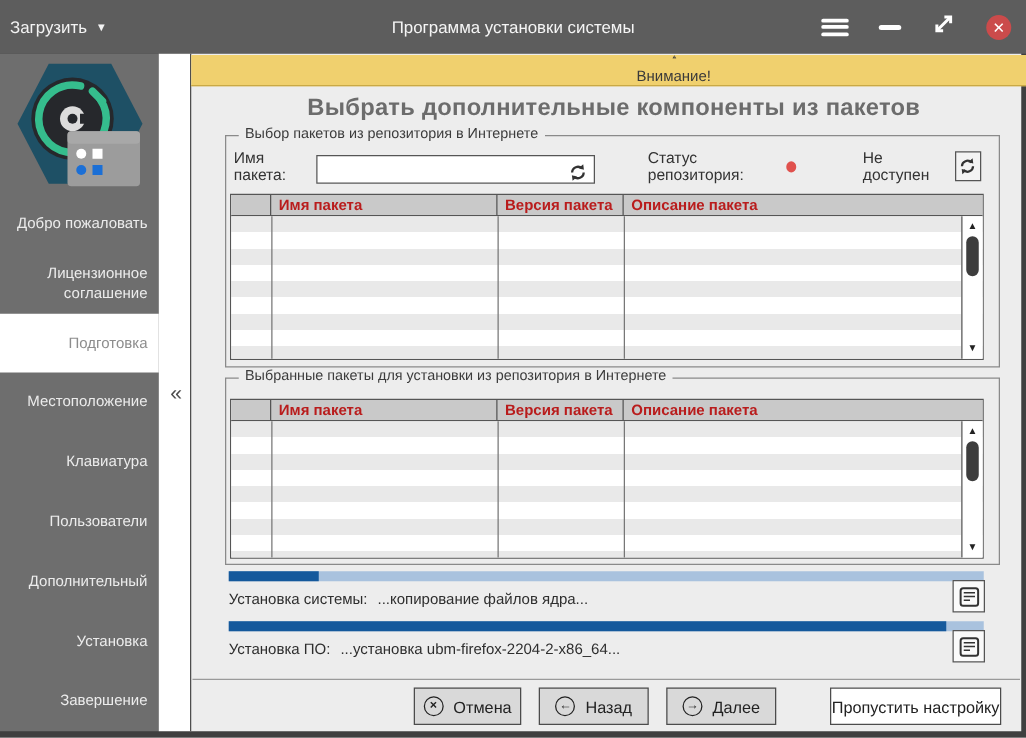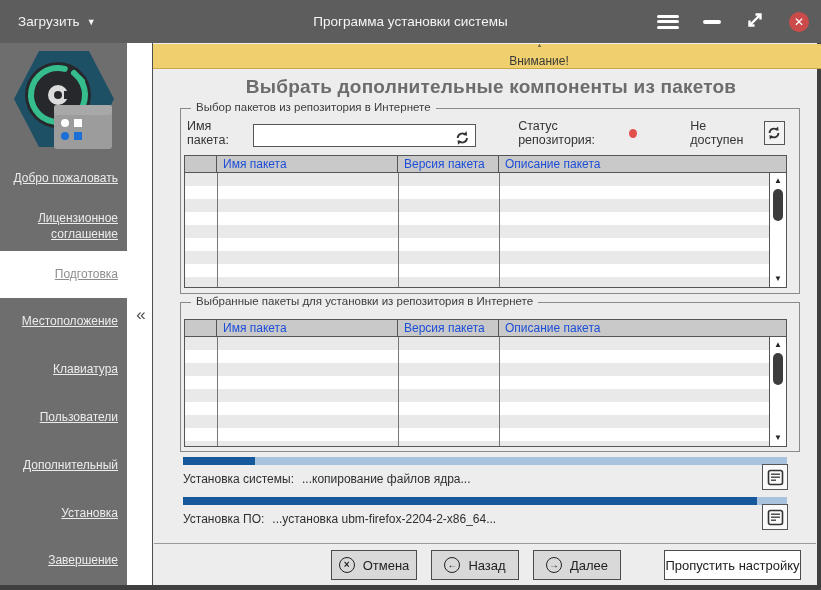--- a/index.html
+++ b/index.html
@@ -3,34 +3,34 @@
 <meta charset="utf-8">
 <style>
   * { margin:0; padding:0; box-sizing:border-box; }
   html,body { width:821px; height:590px; }
   body { font-family:"Liberation Sans","DejaVu Sans",sans-serif; background:#3f3f3f; position:relative; overflow:hidden; }
 
   .window { position:absolute; inset:0; background:#3f3f3f; }
 
   
   .titlebar { position:absolute; left:0; top:0; width:821px; height:43px; background:#5d5d5d; display:flex; align-items:center; }
-  .load-btn { position:absolute; left:18px; top:0; height:43px; display:flex; align-items:center; gap:7px; color:#f3f3f3; font-size:13.5px; cursor:default; }
+  .load-btn { position:absolute; left:8px; top:0; height:43px; display:flex; align-items:center; gap:7px; color:#f3f3f3; font-size:13.5px; cursor:default; }
   .load-btn .caret { font-size:9px; color:#f3f3f3; }
   .win-title { position:absolute; left:0; right:0; text-align:center; color:#f5f5f5; font-size:13.5px; }
   .tb-icons { position:absolute; right:12px; top:0; height:43px; display:flex; align-items:center; gap:24px; }
   .burger { width:22px; height:14px; display:flex; flex-direction:column; justify-content:space-between; }
   .burger span { display:block; height:3px; background:#fff; border-radius:2px; }
   .min-bar { width:18px; height:4px; background:#fff; border-radius:2px; }
   .close-btn { width:20px; height:20px; border-radius:50%; background:#cb4b4b; color:#fff; display:flex; align-items:center; justify-content:center; font-size:12px; font-weight:bold; }
 
   
   .sidebar { position:absolute; left:0; top:43px; width:127px; height:542px; background:#6e6e6e; }
   .logo-wrap { position:absolute; left:8px; top:2px; width:112px; height:110px; }
   .side-items { position:absolute; left:0; top:112px; width:127px; bottom:0; display:flex; flex-direction:column; }
-  .side-item { flex:1 1 0; display:flex; align-items:center; justify-content:flex-end; text-align:right; padding:0 9px; color:#ececec; font-size:12px; line-height:1.3; cursor:default;text-decoration:underline; }
+  .side-item { flex:1 1 0; display:flex; align-items:center; justify-content:flex-end; text-align:right; padding:0 9px; color:#ececec; font-size:12px; line-height:1.3; cursor:default; }
   .side-item.selected { background:#ffffff; color:#8d8d8d; }
   .side-strip { position:absolute; left:127px; top:43px; width:25px; height:542px; background:#ffffff; }
   .collapse { position:absolute; left:131px; top:303px; width:20px; height:24px; color:#4d4d4d; font-size:17px; text-align:center; line-height:24px; }
 
   
   .content { position:absolute; left:152px; top:43px; width:665px; height:542px; background:#ededed; border-left:1px solid #4e4e4e; }
   .banner { position:absolute; left:0; top:1px; width:760px; height:25px; background:#f0d06e; border-bottom:1px solid #c9a946; display:flex; align-items:center; gap:7px; padding-left:12px; color:#3a3a3a; font-size:12px;flex-direction:column; }
   .page-title { position:absolute; left:0; top:33px; width:664px; text-align:center; font-size:19px; font-weight:bold; color:#6c6c6c; letter-spacing:.2px;padding-left:12px; }
 
   
@@ -46,21 +46,21 @@
   .status-group { margin-left:auto; display:flex; align-items:center; gap:5px; }
   .status-label, .status-value { font-size:12.5px; color:#333;margin-left:48px; }
   .status-dot { width:9px; height:9px; border-radius:50%; background:#e0514d; }
   .refresh-btn { width:24px; height:24px; border:1px solid #555; background:#f3f3f3; display:flex; align-items:center; justify-content:center; margin-left:4px; }
 
   
   .tbl { position:absolute; left:3px; width:603px; border:1px solid #555; background:#fff; }
   .tbl1 { top:46px; height:133px; }
   .tbl2 { top:16px; height:128px; }
   .tbl-head { display:flex; height:17px; background:#c9c9c9; border-bottom:1px solid #555; }
-  .tbl-head .th { font-size:12px; color:#1d4ed8; padding:1px 0 0 6px; white-space:nowrap; overflow:hidden; }
+  .tbl-head .th { font-size:12px; color:#b91c1c; padding:1px 0 0 6px; white-space:nowrap; overflow:hidden;font-weight:bold; }
   .th0 { width:32px; border-right:1px solid #555; }
   .th1 { width:181px; border-right:1px solid #555; }
   .th2 { width:101px; border-right:1px solid #555; }
   .th3 { flex:1; }
   .tbl-body { position:absolute; left:0; right:0; top:17px; bottom:0;
     background:repeating-linear-gradient(to bottom,#e9e9e9 0 13px,#ffffff 13px 26px); }
   .vline { position:absolute; top:0; bottom:0; width:1px; background:#777; }
   .vl0 { left:32px; } .vl1 { left:213px; } .vl2 { left:314px; }
   .vscroll { position:absolute; right:0; top:0; bottom:0; width:17px; background:#fff; border-left:1px solid #555; }
   .sc-arrow { position:absolute; left:0; width:16px; text-align:center; font-size:8px; color:#222; line-height:12px; }

